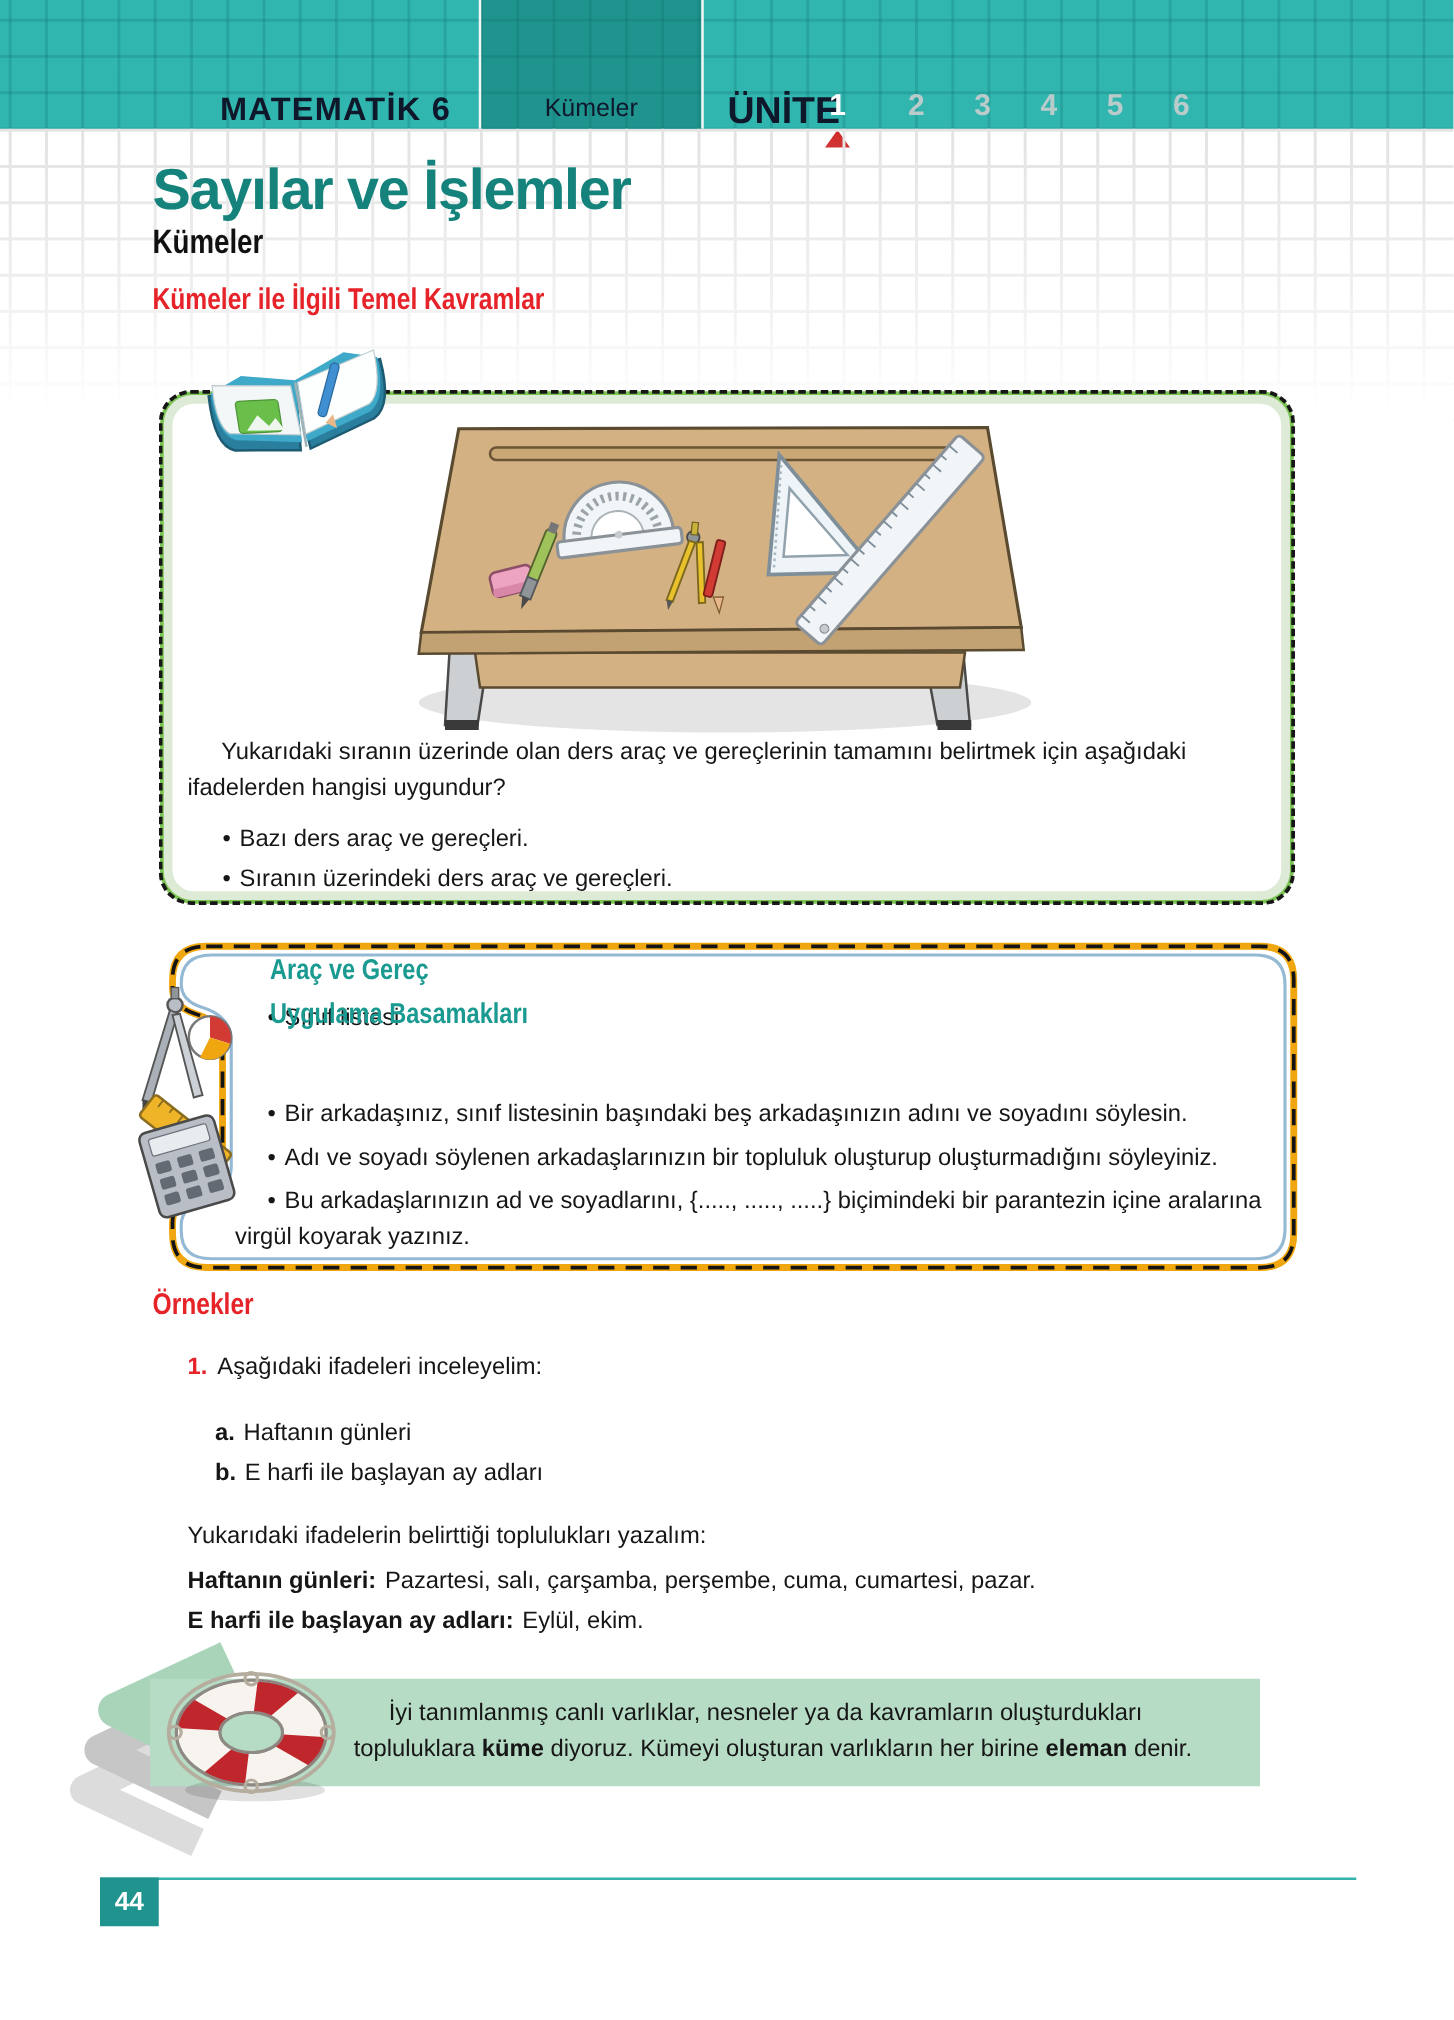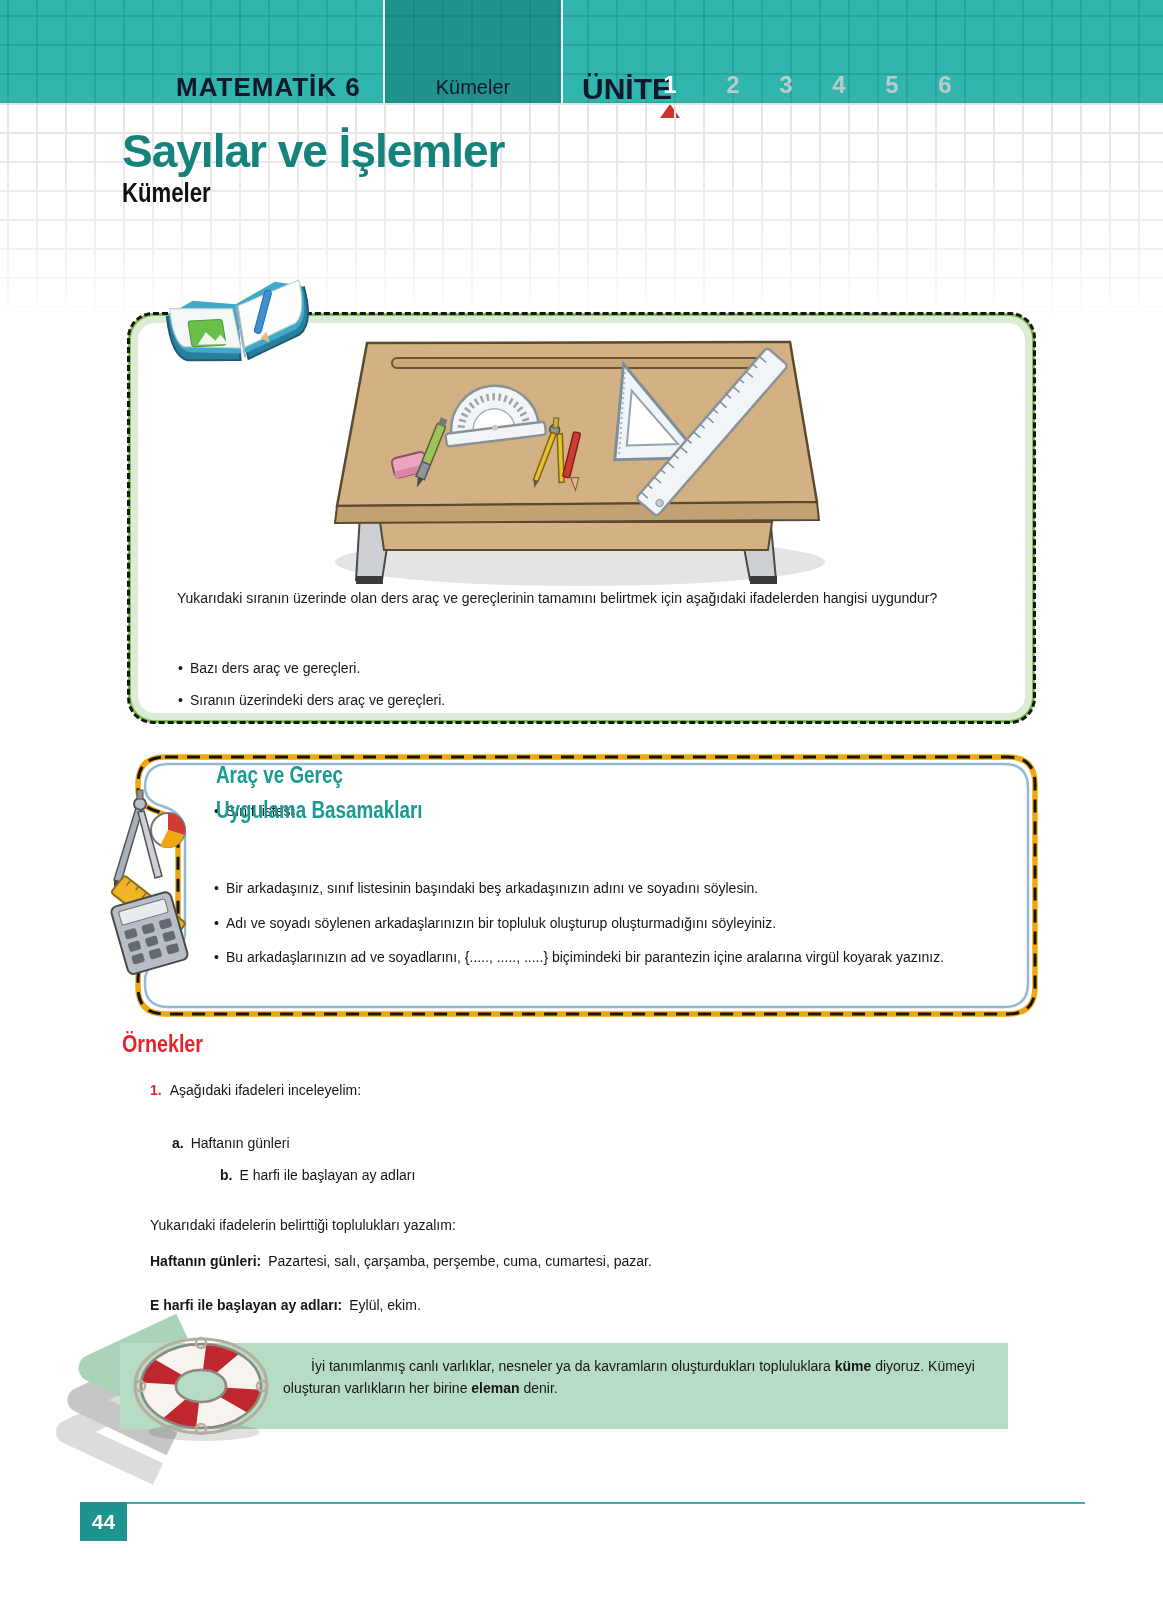--- a/index.html
+++ b/index.html
@@ -26,21 +26,21 @@
     background-size:29px 29px;background-position:7px 0;}
   .page-grid::after{content:"";position:absolute;inset:0;
     background:linear-gradient(180deg,rgba(255,255,255,0) 0%,rgba(255,255,255,.45) 55%,#fff 96%);}
   
   .title{position:absolute;left:122px;top:124px;font-size:46px;font-weight:bold;color:#15837b;letter-spacing:-1px;white-space:nowrap;}
   .cond{font-weight:bold;transform-origin:0 50%;transform:scaleX(0.82);white-space:nowrap;display:inline-block;}
   .sub{position:absolute;left:122px;top:178px;font-size:27px;color:#111;}
   .redhead{position:absolute;font-size:24px;color:#e62329;}
   .tealhead{position:absolute;font-size:23px;color:#1a9a90;}
   
-  .t{position:absolute;font-size:14px;line-height:1.5;color:#161616;}
+  .t{position:absolute;font-size:19px;line-height:1.5;color:#161616;}
   .b{font-weight:bold;}
   .rednum{color:#e62329;font-weight:bold;margin-right:8px;}
   .lbl{font-weight:bold;margin-right:7px;}
   .blt{margin-right:7px;}
   
   .box1{position:absolute;left:128px;top:313px;width:907px;height:410px;border-radius:26px;background:#7cc355;}
   .box1 .dash{position:absolute;inset:-1px;border:3px dashed #161616;border-radius:26px;}
   .box1 .pale{position:absolute;inset:3px;background:#dcead6;border-radius:23px;}
   .box1 .inner{position:absolute;inset:10px;background:#fff;border-radius:17px;}
   
@@ -70,20 +70,21 @@
     <div class="unit-num" style="left:828px">4</div>
     <div class="unit-num" style="left:881px">5</div>
     <div class="unit-num" style="left:934px">6</div>
   </div>
   <div class="tri"></div>
 
   <div class="page-grid"></div>
 
   <div class="title">Sayılar ve İşlemler</div>
   <div class="sub"><span class="cond">Kümeler</span></div>
+  <div class="redhead" style="left:122px;top:226px;"><span class="cond">Kümeler ile İlgili Temel Kavramlar</span></div>
 
   <div class="box1">
     <div class="pale"></div>
     <div class="inner"></div>
     <div class="dash"></div>
   </div>
 
   <svg class="abs" style="left:156px;top:268px;z-index:4" width="165" height="100" viewBox="0 0 165 100">
     <g transform="rotate(-9 82 50)">
       <path d="M12 38 Q10 78 26 84 L78 92 L82 40 Z" fill="#2a7f9e" stroke="#1d5b72" stroke-width="2"></path>
@@ -205,24 +206,24 @@
   <div class="t" style="left:214px;top:801px;"><span class="blt">•</span><span>Sınıf listesi</span></div>
   <div class="tealhead" style="left:216px;top:797px;"><span class="cond">Uygulama Basamakları</span></div>
   <div class="t" style="left:214px;top:913px;width:810px;"><span class="blt">•</span><span>Adı ve soyadı söylenen arkadaşlarınızın bir topluluk oluşturup oluşturmadığını söyleyiniz.</span></div>
   <div class="t" style="left:214px;top:878px;width:810px;"><span class="blt">•</span><span>Bir arkadaşınız, sınıf listesinin başındaki beş arkadaşınızın adını ve soyadını söylesin.</span></div>
   <div class="t" style="left:188px;top:947px;width:838px;text-indent:26px;"><span class="blt">•</span><span>Bu arkadaşlarınızın ad ve soyadlarını, {....., ....., .....} biçimindeki bir parantezin içine aralarına virgül koyarak yazınız.</span></div>
 
   <div class="redhead" style="left:122px;top:1030px;"><span class="cond">Örnekler</span></div>
 
   <div class="t" style="left:150px;top:1080px;"><span class="rednum">1.</span><span>Aşağıdaki ifadeleri inceleyelim:</span></div>
   <div class="t" style="left:172px;top:1133px;"><span class="lbl">a.</span><span>Haftanın günleri</span></div>
-  <div class="t" style="left:172px;top:1165px;margin-left:48px;"><span class="lbl">b.</span><span>E harfi ile başlayan ay adları</span></div>
+  <div class="t" style="left:172px;top:1165px;"><span class="lbl">b.</span><span>E harfi ile başlayan ay adları</span></div>
   <div class="t" style="left:150px;top:1215px;">Yukarıdaki ifadelerin belirttiği toplulukları yazalım:</div>
   <div class="t" style="left:150px;top:1251px;"><span class="lbl">Haftanın günleri:</span><span>Pazartesi, salı, çarşamba, perşembe, cuma, cumartesi, pazar.</span></div>
-  <div class="t" style="left:150px;top:1283px;margin-top:12px;"><span class="lbl">E harfi ile başlayan ay adları:</span><span>Eylül, ekim.</span></div>
+  <div class="t" style="left:150px;top:1283px;"><span class="lbl">E harfi ile başlayan ay adları:</span><span>Eylül, ekim.</span></div>
 
   <svg class="abs" style="left:40px;top:1292px;" width="235" height="200" viewBox="0 0 235 200">
     <g fill="none" stroke-linejoin="round">
       <path d="M115 98 L28 140 L118 182" stroke="#dcdcdc" stroke-width="24"></path>
       <path d="M128 66 L40 108 L132 152" stroke="#c6c6c6" stroke-width="25"></path>
       <path d="M142 34 L52 76 L146 122" stroke="#a9d4ba" stroke-width="27"></path>
     </g>
   </svg>
 
   <div class="mintbox"></div>

